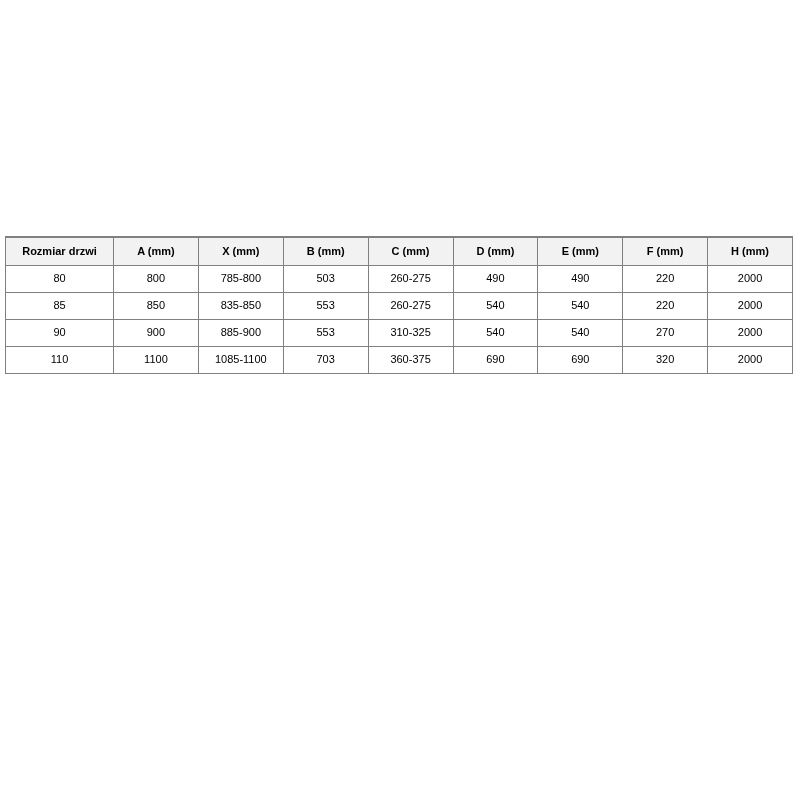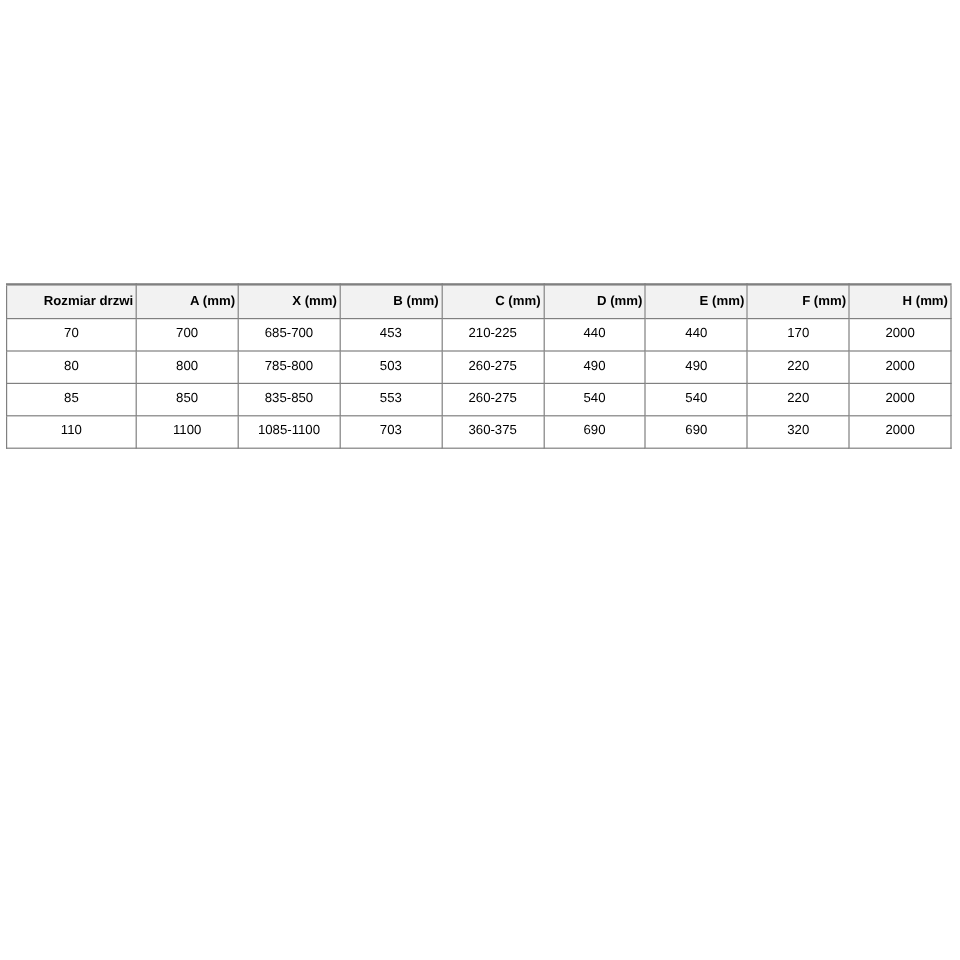--- a/index.html
+++ b/index.html
@@ -39,21 +39,20 @@
     font-size: 11px;
     line-height: 1;
     padding: 0 2px;
     overflow: hidden;
     white-space: nowrap;
   }
   table.spec-table thead th {
     background: var(--header-bg);
     font-weight: bold;
     height: 28px;
-    text-align: right;
   }
   table.spec-table tbody td {
     background: #ffffff;
     font-weight: normal;
     height: 27px;
   }
 </style>
 </head>
 <body>
 
@@ -78,31 +77,20 @@
           <th>B (mm)</th>
           <th>C (mm)</th>
           <th>D (mm)</th>
           <th>E (mm)</th>
           <th>F (mm)</th>
           <th>H (mm)</th>
         </tr>
     </thead>
     <tbody>
         <tr>
-          <td>70</td>
-          <td>700</td>
-          <td>685-700</td>
-          <td>453</td>
-          <td>210-225</td>
-          <td>440</td>
-          <td>440</td>
-          <td>170</td>
-          <td>2000</td>
-        </tr>
-        <tr>
           <td>80</td>
           <td>800</td>
           <td>785-800</td>
           <td>503</td>
           <td>260-275</td>
           <td>490</td>
           <td>490</td>
           <td>220</td>
           <td>2000</td>
         </tr>
@@ -111,20 +99,31 @@
           <td>850</td>
           <td>835-850</td>
           <td>553</td>
           <td>260-275</td>
           <td>540</td>
           <td>540</td>
           <td>220</td>
           <td>2000</td>
         </tr>
         <tr>
+          <td>90</td>
+          <td>900</td>
+          <td>885-900</td>
+          <td>553</td>
+          <td>310-325</td>
+          <td>540</td>
+          <td>540</td>
+          <td>270</td>
+          <td>2000</td>
+        </tr>
+        <tr>
           <td>110</td>
           <td>1100</td>
           <td>1085-1100</td>
           <td>703</td>
           <td>360-375</td>
           <td>690</td>
           <td>690</td>
           <td>320</td>
           <td>2000</td>
         </tr>

